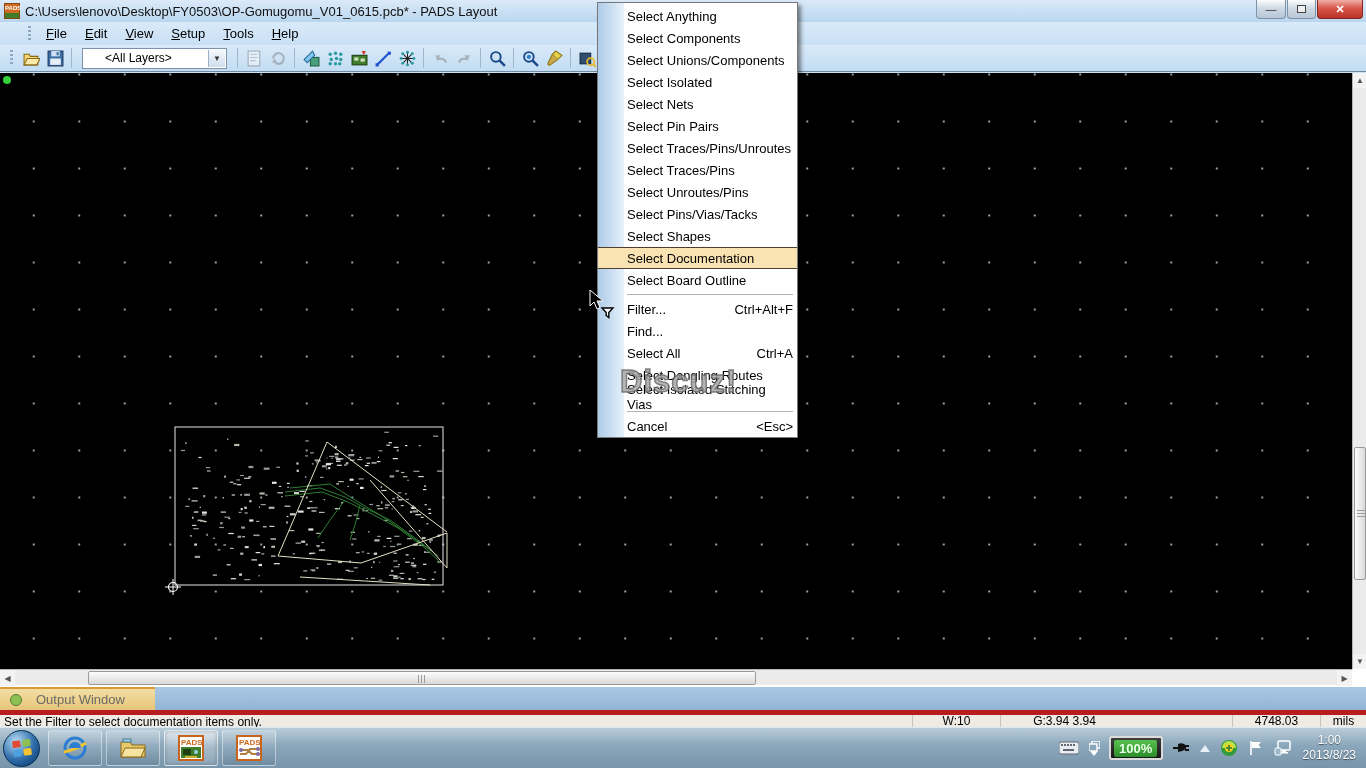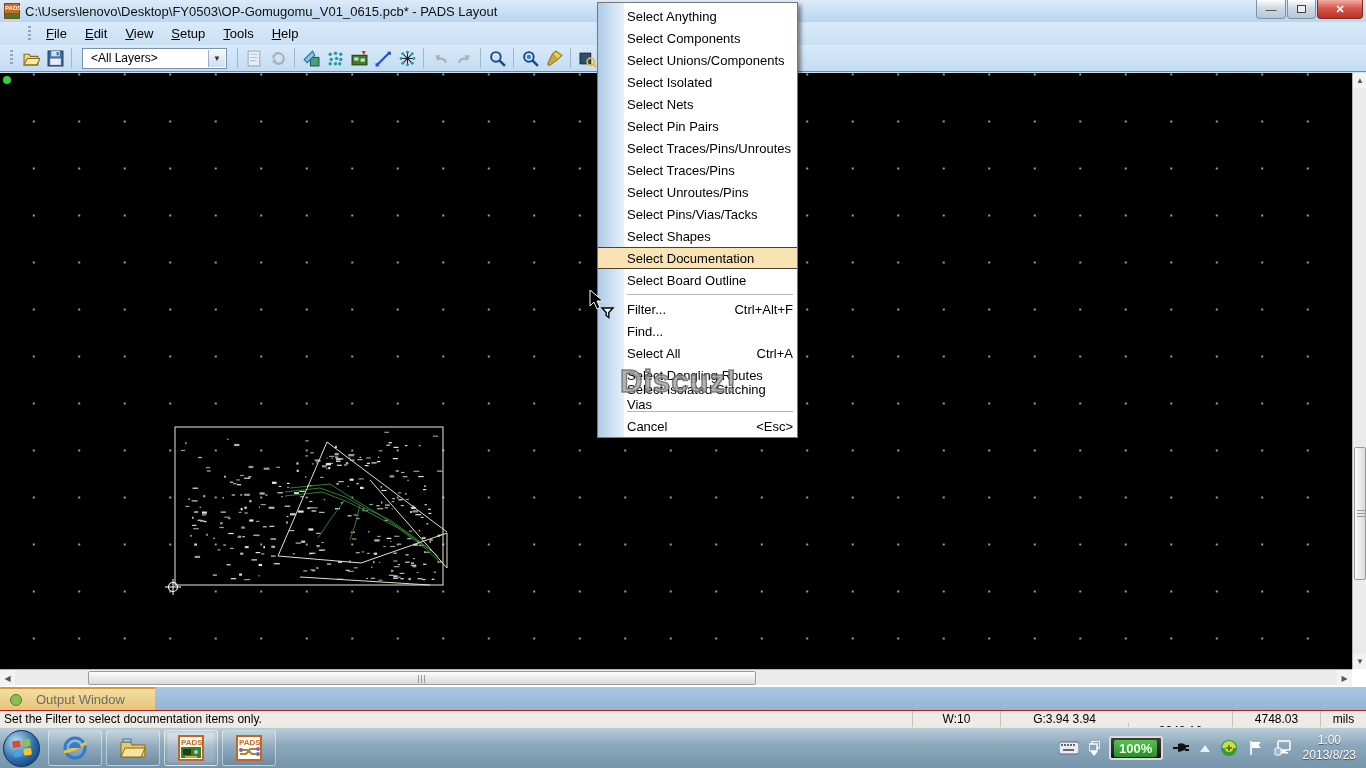--- a/index.html
+++ b/index.html
@@ -32,21 +32,21 @@
 
   
   #toolbar { position:absolute; left:0; top:45px; width:1366px; height:27px;
     background:linear-gradient(#d9eafa,#c3dcf2); display:flex; align-items:center; padding-left:10px;
     border-bottom:1px solid #6f8aa5; }
   .tb-sep { width:1px; height:20px; background:#9fb6cc; margin:0 4px; }
   .tb-btn { width:24px; height:22px; display:flex; align-items:center; justify-content:center; }
   .tb-btn svg { width:17px; height:17px; }
   .tb-btn.disabled { opacity:.45; filter:grayscale(1); }
   #layers-combo { width:145px; height:21px; background:#fff; border:1px solid #7a93ab; margin:0 6px;
-    display:flex; align-items:center; font-size:12px; color:#000; padding-left:8px; position:relative; }
+    display:flex; align-items:center; font-size:12px; color:#000; padding-left:22px; position:relative; }
   #layers-combo .dd { position:absolute; right:1px; top:1px; bottom:1px; width:17px;
     background:linear-gradient(#f4f8fc,#cfdeee); border-left:1px solid #9ab0c6; display:flex; align-items:center; justify-content:center;
     font-size:8px; color:#333; }
 
   
   #canvas { position:absolute; left:0; top:73px; width:1352px; height:596px; background:#000;
     background-image:radial-gradient(circle, #93a4ae 0.8px, transparent 1.4px);
     background-size:45.5px 47px; background-position:11px 25px; overflow:hidden; }
   #origin-dot { position:absolute; left:3px; top:3px; width:8px; height:8px; border-radius:50%; background:#35d03c; }
   #pcb-svg { position:absolute; left:0; top:0; }
@@ -69,21 +69,21 @@
     background:repeating-linear-gradient(#9b9b9b 0 1px, transparent 1px 3px); }
 
   
   #output-strip { position:absolute; left:0; top:687px; width:1366px; height:23px;
     background:linear-gradient(#aac7e2,#92b5d6); }
   #output-tab { position:absolute; left:0; top:0; width:155px; height:23px;
     background:linear-gradient(#f3dfa5,#e6c478); border-top:2px solid #d99a34; display:flex; align-items:center; }
   #output-tab .led { width:12px; height:12px; border-radius:50%; background:#8cc152; border:1px solid #567d2e; margin:0 14px 0 10px; }
   #output-tab span { font-size:13px; color:#6b6b66; }
   #statusbar { position:absolute; left:0; top:710px; width:1366px; height:17px; background:#eeebe4;
-    border-top:1px solid #b91c1c; display:flex; align-items:center; font-size:12px; color:#000; }
+    border-top:5px solid #b91c1c; display:flex; align-items:flex-start; font-size:12px; color:#000; }
   #status-msg { flex:1; padding-left:4px; white-space:nowrap; }
   .status-cell { border-left:1px solid #c6c3ba; height:100%; display:flex; align-items:center; justify-content:center; padding:0 6px; }
 
   
   #taskbar { position:absolute; left:0; top:727px; width:1366px; height:41px;
     background:linear-gradient(#b9cdda,#8aa6ba 45%,#7795ab); border-top:1px solid #dde8f0; display:flex; align-items:center; }
   #start-orb { width:37px; height:37px; border-radius:50%; margin:0 8px 0 3px; position:relative;
     background:radial-gradient(circle at 35% 30%, #b7dcf5, #2d6ba8 55%, #0d3e71 90%);
     border:1px solid #0a3055; display:flex; align-items:center; justify-content:center; }
   .task-btn { width:54px; height:36px; border:1px solid rgba(255,255,255,.45); border-radius:3px; margin-right:4px;

